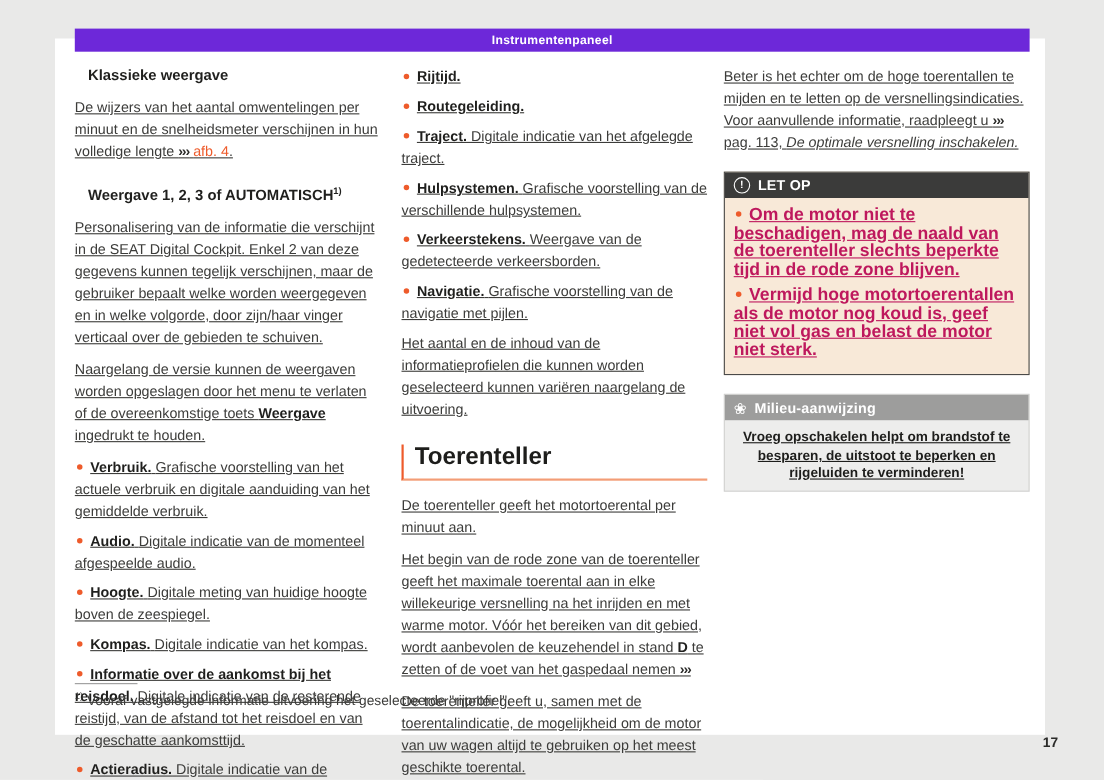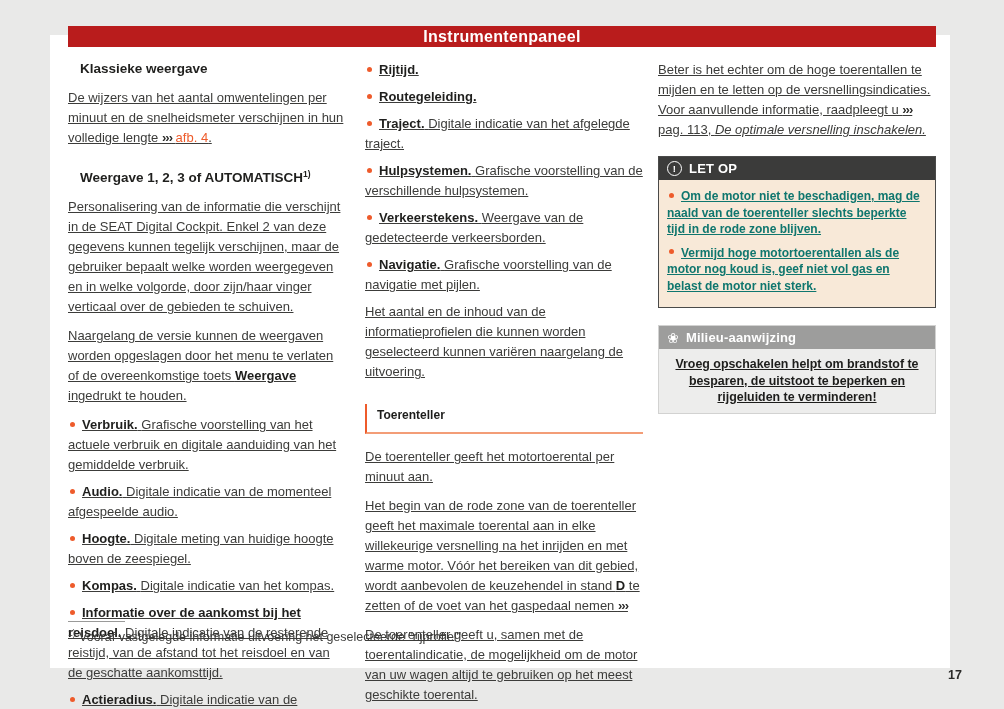--- a/index.html
+++ b/index.html
@@ -9,22 +9,22 @@
     font-family:"Liberation Sans","DejaVu Sans",sans-serif;
     -webkit-font-smoothing:antialiased;
   }
   #canvas{position:relative;width:1004px;height:709px;overflow:hidden;}
   .sheet{
     position:absolute;left:50px;top:35px;width:900px;height:633px;
     background:#ffffff;
   }
   .header-bar{
     position:absolute;left:68px;top:26px;width:868px;height:21px;
-    background:#b91c1c;color:#ffffff;
-    font-size:16px;font-weight:bold;letter-spacing:.3px;
+    background:#6d28d9;color:#ffffff;
+    font-size:11px;font-weight:bold;letter-spacing:.3px;
     display:flex;align-items:center;justify-content:center;
   }
   .col{position:absolute;top:60px;width:278px;color:#3c3c3a;font-size:13px;line-height:20px;}
   .col1{left:68px;}
   .col2{left:365px;}
   .col3{left:658px;}
   .col p{margin:0 0 9px 0;text-decoration:underline;}
   h3.subhead{
     margin:0 0 10px 12px;font-size:13.5px;line-height:18px;
     color:#1f1f1d;font-weight:bold;
@@ -44,39 +44,39 @@
   }
   p.bullet b{color:#1f1f1d;}
   
   .section-title{
     margin:22px 0 13px 0;padding:1px 0 7px 10px;
     border-left:2.5px solid #ee5b2b;
     border-bottom:2px solid #f4a township;
   }
   .section-title{border-bottom:2px solid #f39d77;}
   .section-title span{
-    font-size:12px;font-weight:bold;color:#1d1d1b;line-height:20px;
+    font-size:22px;font-weight:bold;color:#1d1d1b;line-height:20px;
   }
   
   .warnbox{
     margin:16px 0 0 0;border:1px solid #4a4a49;background:#f8e9d8;
   }
   .warnbox-header{
     background:#3b3b3a;color:#ffffff;height:23px;
     display:flex;align-items:center;padding:0 8px;gap:7px;
     font-size:13px;font-weight:bold;letter-spacing:.2px;
   }
   .warn-icon{
     display:inline-block;width:13px;height:13px;border:1.4px solid #ffffff;
     border-radius:50%;text-align:center;line-height:13px;font-size:9.5px;
     font-weight:bold;color:#ffffff;flex:0 0 auto;
   }
   .warnbox-body{padding:8px 8px 6px 8px;}
   .warnbox-body p.bullet{
-    font-size:12px;line-height:16.5px;font-weight:bold;color:#0f766e;
+    font-size:16px;line-height:16.5px;font-weight:bold;color:#be185d;
     margin:0 0 7px 0;
   }
   .warnbox-body .dot{margin-bottom:3px;}
   
   .ecobox{margin:17px 0 0 0;border:1px solid #d2d2d1;background:#ededec;}
   .ecobox-header{
     background:#9d9d9c;color:#ffffff;height:23px;
     display:flex;align-items:center;padding:0 8px;gap:7px;
     font-size:13px;font-weight:bold;letter-spacing:.2px;
   }

